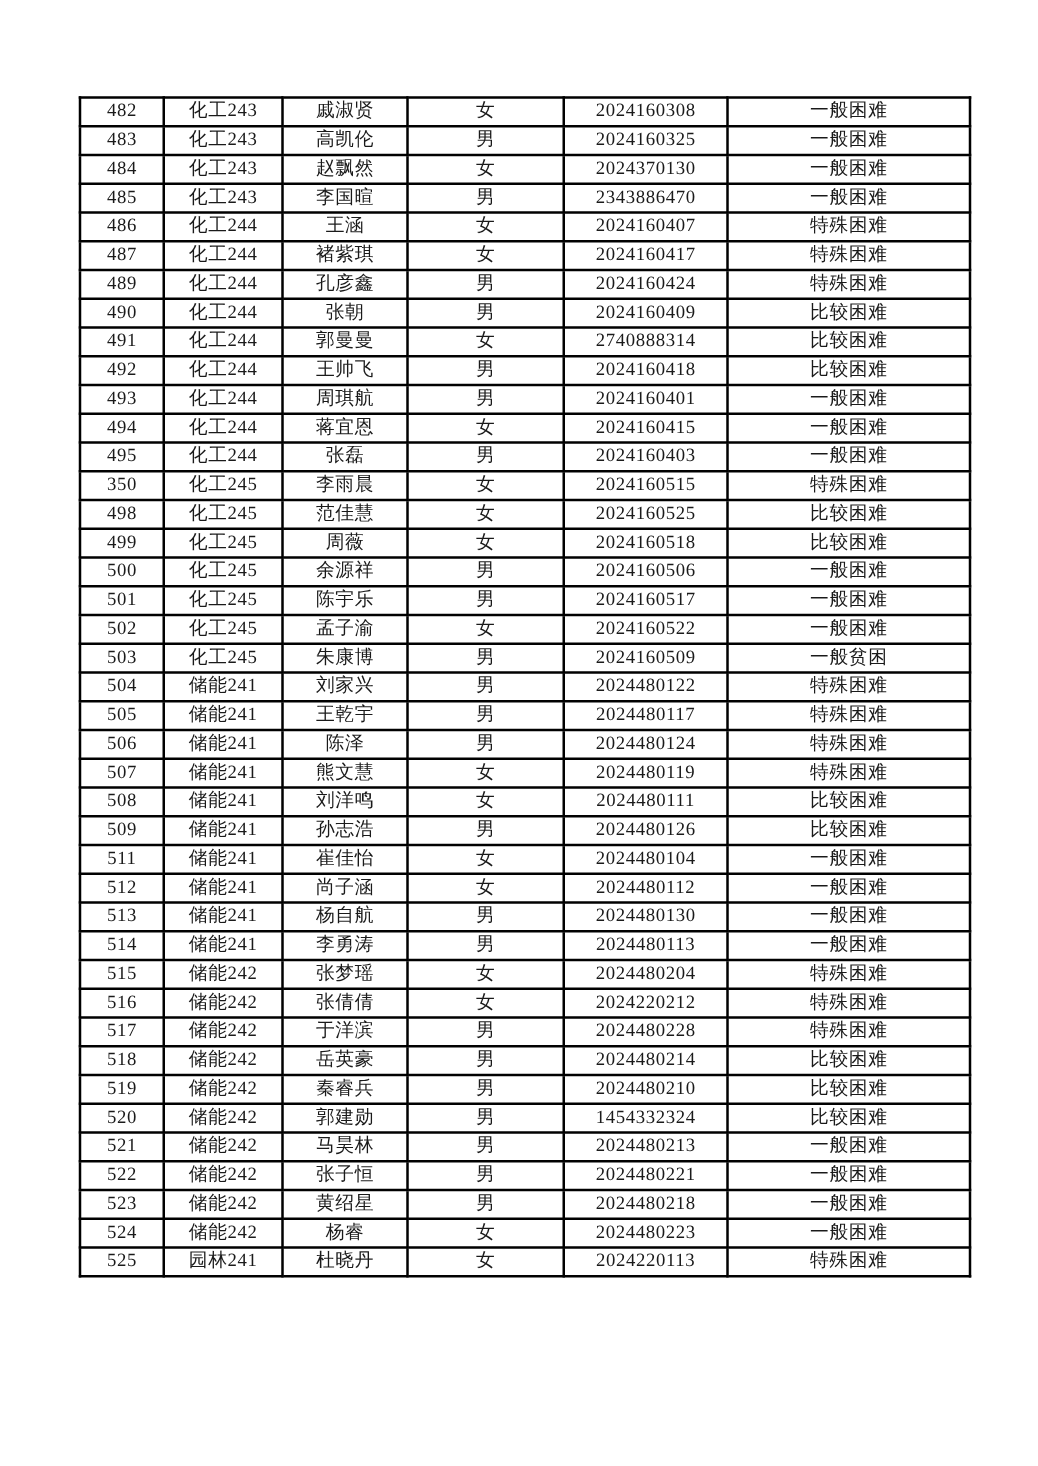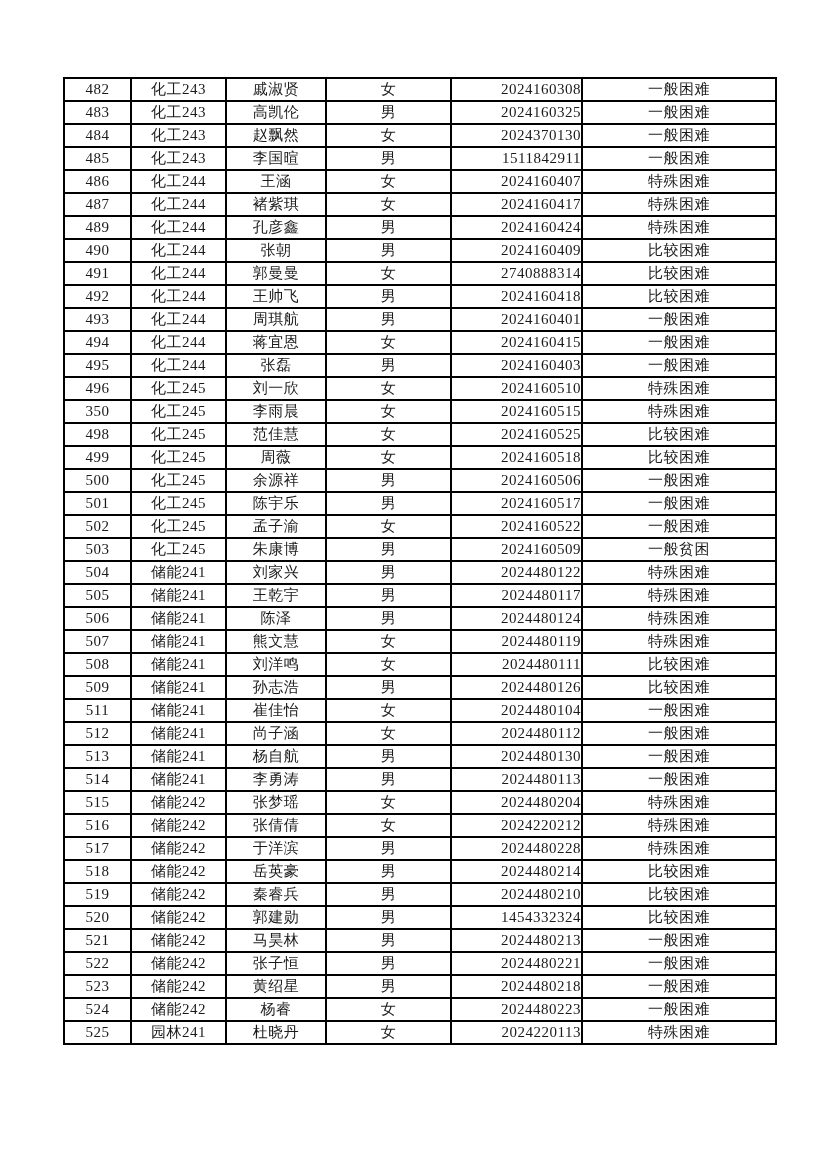--- a/index.html
+++ b/index.html
@@ -36,21 +36,20 @@
     font-size: 15px;
     color: #1a1a1a;
     line-height: 1;
     white-space: nowrap;
     overflow: hidden;
     font-weight: 400;
     letter-spacing: 0.5px;
   }
   table.roster td.c-id {
     letter-spacing: 0.5px;
-    text-align: right;
   }
 </style>
 </head>
 <body>
 
 <div class="sheet">
   <table class="roster">
     <colgroup>
       <col style="width:67px">
       <col style="width:95px">
@@ -85,21 +84,21 @@
       <td class="c-gender">女</td>
       <td class="c-id">2024370130</td>
       <td class="c-diff">一般困难</td>
     </tr>
 
     <tr>
       <td class="c-index">485</td>
       <td class="c-class">化工243</td>
       <td class="c-name">李国暄</td>
       <td class="c-gender">男</td>
-      <td class="c-id">1511842911</td>
+      <td class="c-id">2343886470</td>
       <td class="c-diff">一般困难</td>
     </tr>
 
     <tr>
       <td class="c-index">486</td>
       <td class="c-class">化工244</td>
       <td class="c-name">王涵</td>
       <td class="c-gender">女</td>
       <td class="c-id">2024160407</td>
       <td class="c-diff">特殊困难</td>
@@ -171,28 +170,20 @@
 
     <tr>
       <td class="c-index">495</td>
       <td class="c-class">化工244</td>
       <td class="c-name">张磊</td>
       <td class="c-gender">男</td>
       <td class="c-id">2024160403</td>
       <td class="c-diff">一般困难</td>
     </tr>
 
-    <tr>
-      <td class="c-index">496</td>
-      <td class="c-class">化工245</td>
-      <td class="c-name">刘一欣</td>
-      <td class="c-gender">女</td>
-      <td class="c-id">2024160510</td>
-      <td class="c-diff">特殊困难</td>
-    </tr>
 
     <tr>
       <td class="c-index">350</td>
       <td class="c-class">化工245</td>
       <td class="c-name">李雨晨</td>
       <td class="c-gender">女</td>
       <td class="c-id">2024160515</td>
       <td class="c-diff">特殊困难</td>
     </tr>
 

